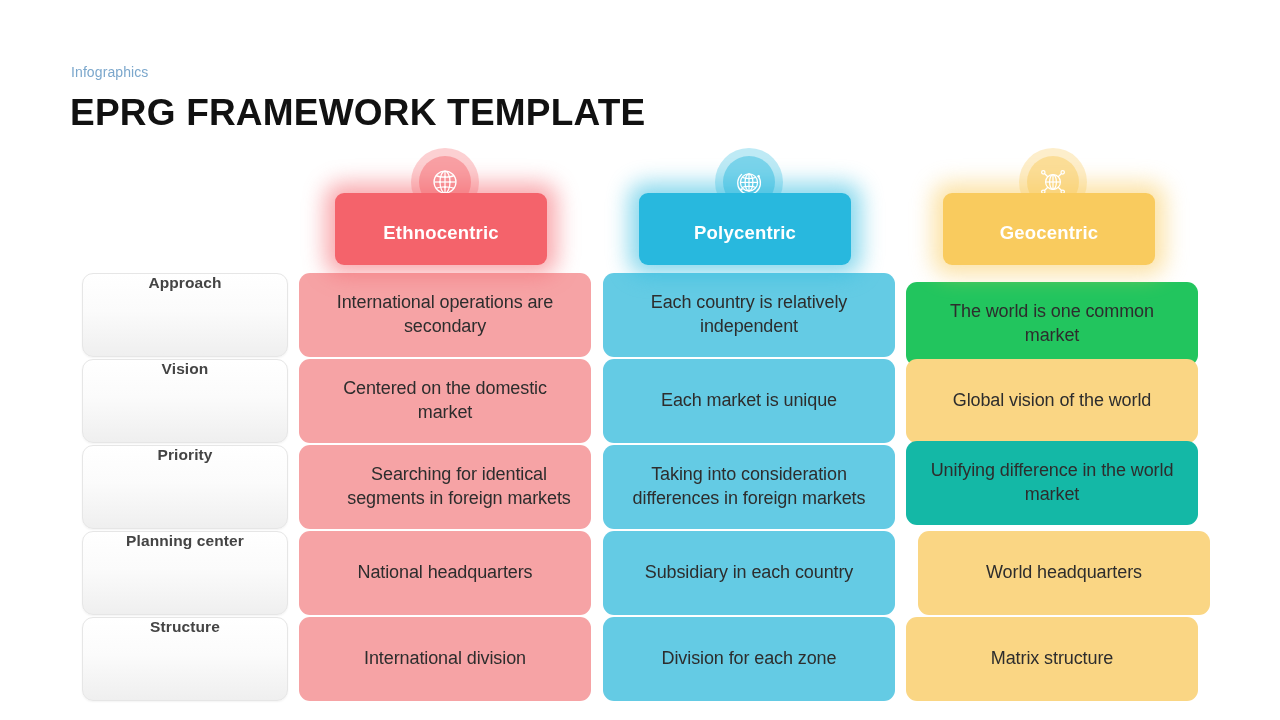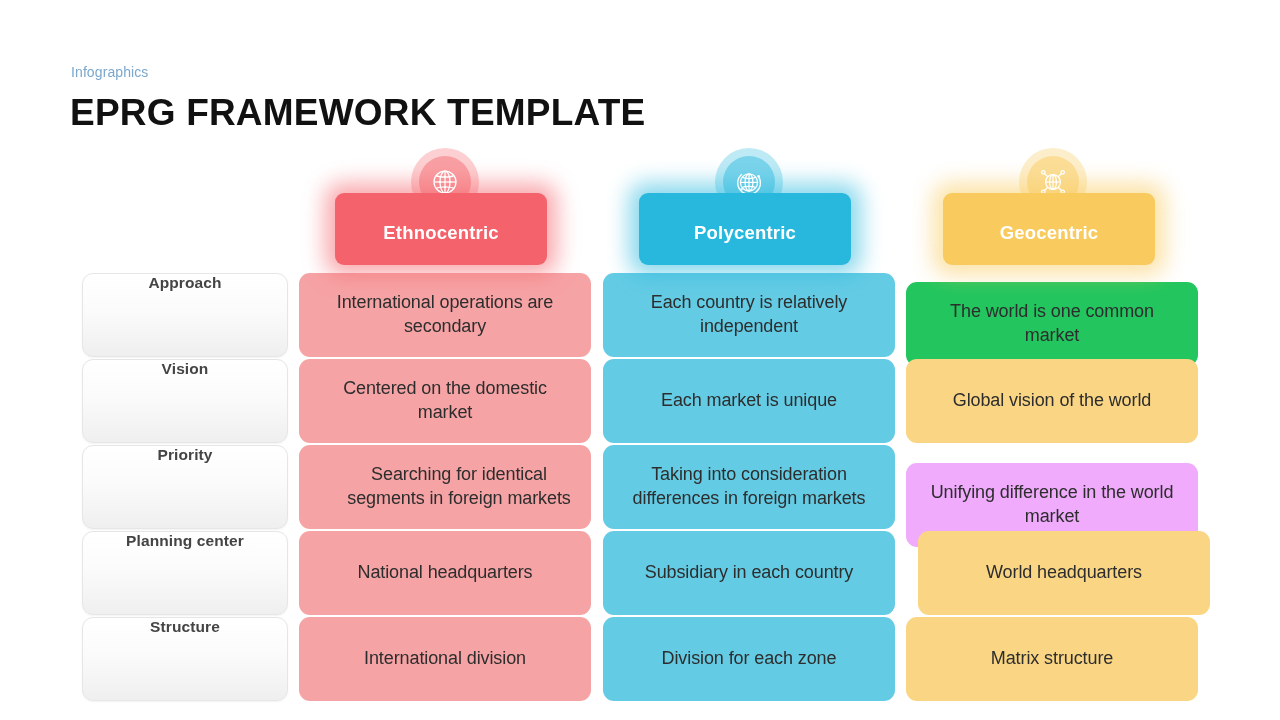--- a/index.html
+++ b/index.html
@@ -258,21 +258,21 @@
 
   <div class="label-card" style="top:445px;">
     <span>Priority</span>
   </div>
   <div class="cell cellc0" style="top:445px;background:#F6A3A5;padding-left:44px;">
     <span>Searching for identical segments in foreign markets</span>
   </div>
   <div class="cell cellc1" style="top:445px;background:#64CBE4;">
     <span>Taking into consideration differences in foreign markets</span>
   </div>
-  <div class="cell cellc2" style="top:463px;background:#f0abfc;">
+  <div class="cell cellc2" style="top:441px;background:#14b8a6;">
     <span>Unifying difference in the world market</span>
   </div>
 
   <div class="label-card" style="top:531px;">
     <span>Planning center</span>
   </div>
   <div class="cell cellc0" style="top:531px;background:#F6A3A5;">
     <span>National headquarters</span>
   </div>
   <div class="cell cellc1" style="top:531px;background:#64CBE4;">

